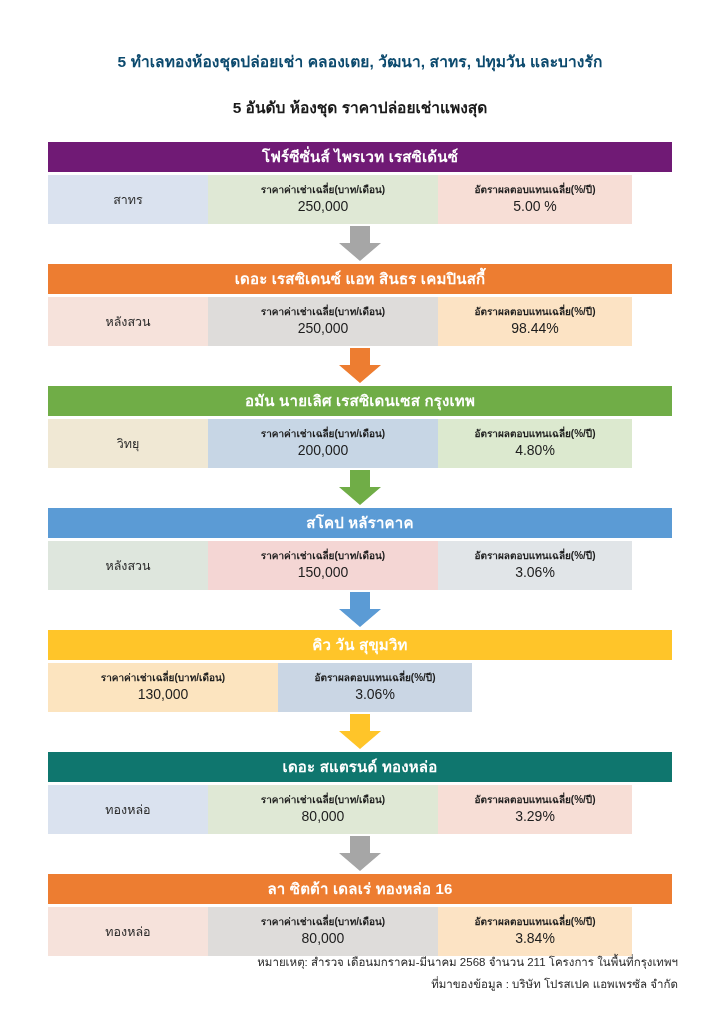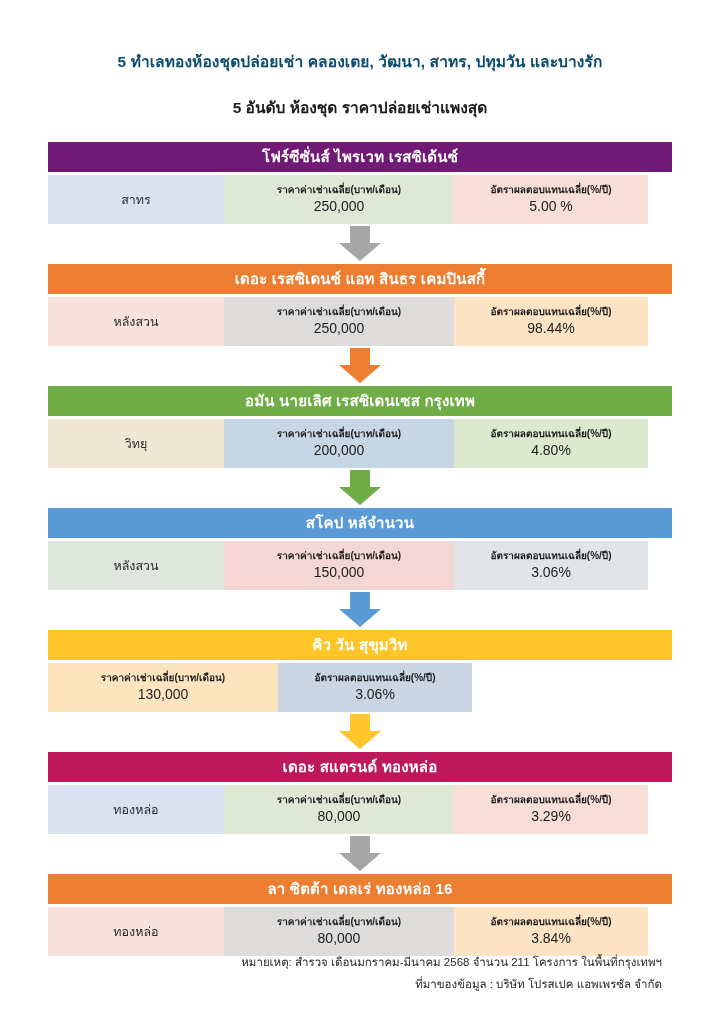--- a/index.html
+++ b/index.html
@@ -65,21 +65,21 @@
   }
   .cell {
     height: 49px;
     display: flex;
     flex-direction: column;
     align-items: center;
     justify-content: center;
     overflow: hidden;
   }
   .cell-zone {
-    width: 176px;
+    width: 160px;
     font-size: 12.5px;
     color: #2b2b2b;
     justify-content: center;
   }
   .cell-metric {
     width: 230px;
   }
   .cell-yield {
     width: 194px;
   }
@@ -107,21 +107,21 @@
   }
   .arrow {
     width: 46px;
     height: 36px;
     display: block;
   }
 
   
   .footer {
     position: absolute;
-    left: 0; right: 16px;
+    left: 0; right: 0;
     bottom: 28px;
     padding-right: 42px;
     text-align: right;
     color: #2a2a2a;
   }
   .footer-line {
     font-size: 11.5px;
     line-height: 1.9;
     white-space: nowrap;
   }
@@ -188,21 +188,21 @@
             <div class="metric-value">4.80%</div>
           </div>
         </div>
       </div>
       <div class="arrow-wrap">
         <svg class="arrow" viewBox="0 0 46 36">
           <polygon points="13,0 33,0 33,17 44,17 23,35 2,17 13,17" fill="#70AD47"></polygon>
         </svg>
       </div>
       <div class="block">
-        <div class="bar-header" style="background: rgb(91, 155, 213);">สโคป หลัจำนวน</div>
+        <div class="bar-header" style="background: rgb(91, 155, 213);">สโคป หลัราคาค</div>
         <div class="bar-row">
           <div class="cell cell-zone" style="background: rgb(222, 230, 221);">หลังสวน</div>
           <div class="cell cell-metric" style="background: rgb(244, 214, 212);">
             <div class="metric-label">ราคาค่าเช่าเฉลี่ย(บาท/เดือน)</div>
             <div class="metric-value">150,000</div>
           </div>
           <div class="cell cell-yield" style="background: rgb(225, 229, 232);">
             <div class="metric-label">อัตราผลตอบแทนเฉลี่ย(%/ปี)</div>
             <div class="metric-value">3.06%</div>
           </div>
@@ -225,21 +225,21 @@
             <div class="metric-value">3.06%</div>
           </div>
         </div>
       </div>
       <div class="arrow-wrap">
         <svg class="arrow" viewBox="0 0 46 36">
           <polygon points="13,0 33,0 33,17 44,17 23,35 2,17 13,17" fill="#FFC529"></polygon>
         </svg>
       </div>
       <div class="block">
-        <div class="bar-header" style="background: #be185d;">เดอะ สแตรนด์ ทองหล่อ</div>
+        <div class="bar-header" style="background: #0f766e;">เดอะ สแตรนด์ ทองหล่อ</div>
         <div class="bar-row">
           <div class="cell cell-zone" style="background: rgb(218, 226, 239);">ทองหล่อ</div>
           <div class="cell cell-metric" style="background: rgb(223, 232, 213);">
             <div class="metric-label">ราคาค่าเช่าเฉลี่ย(บาท/เดือน)</div>
             <div class="metric-value">80,000</div>
           </div>
           <div class="cell cell-yield" style="background: rgb(247, 222, 214);">
             <div class="metric-label">อัตราผลตอบแทนเฉลี่ย(%/ปี)</div>
             <div class="metric-value">3.29%</div>
           </div>

